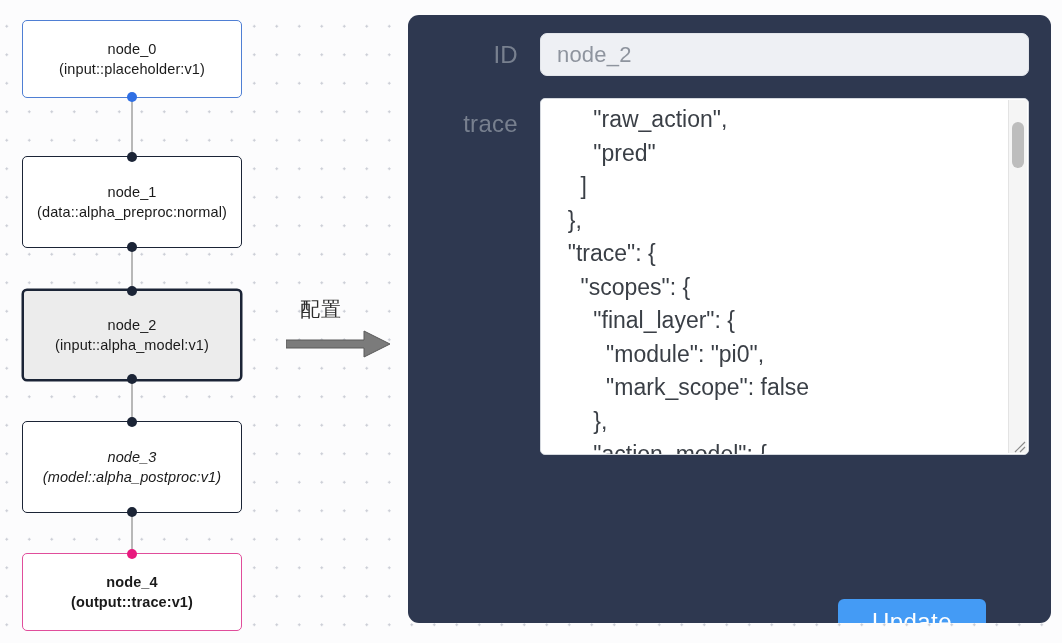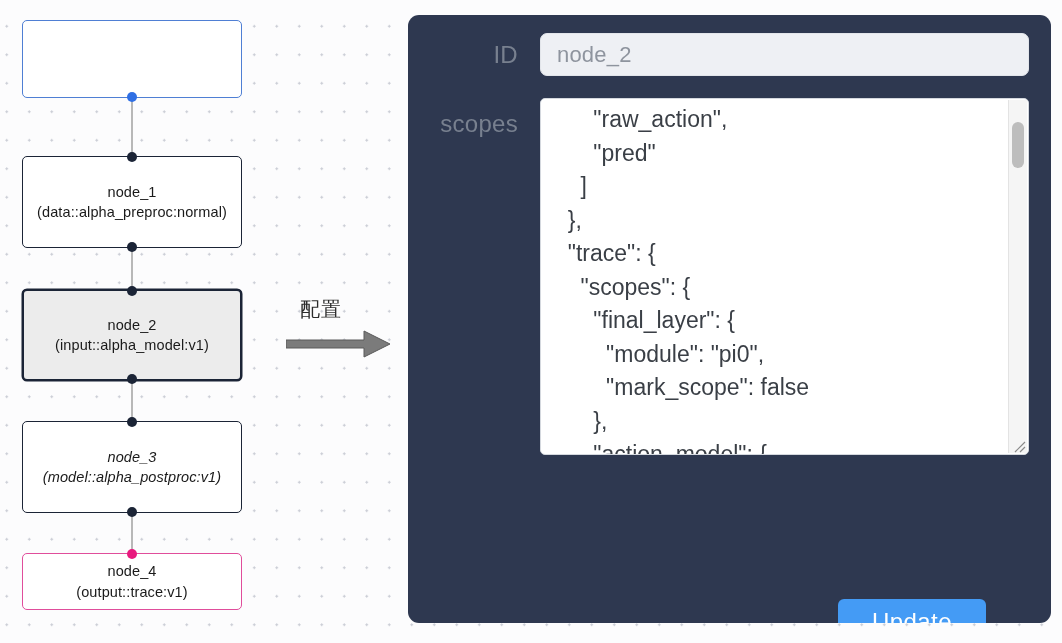--- a/index.html
+++ b/index.html
@@ -216,20 +216,21 @@
 <body>
 
 <div id="canvas">
 
   <div class="edge" style="top:98px;height:58px;"></div>
   <div class="edge" style="top:248px;height:41px;"></div>
   <div class="edge" style="top:381px;height:40px;"></div>
   <div class="edge" style="top:513px;height:40px;"></div>
 
   <div class="node is-input" style="left:22px;top:20px;height:78px;">
+    <div class="label"><span>node_0</span><br><span>(input::placeholder:v1)</span></div>
     <div class="handle bottom blue"></div>
   </div>
 
   <div class="node" style="left:22px;top:156px;height:92px;">
     <div class="label"><span>node_1</span><br><span>(data::alpha_preproc:normal)</span></div>
     <div class="handle top"></div>
     <div class="handle bottom"></div>
   </div>
 
   <div class="node is-selected" style="left:22px;top:289px;height:92px;">
@@ -237,21 +238,21 @@
     <div class="handle top"></div>
     <div class="handle bottom"></div>
   </div>
 
   <div class="node" style="left:22px;top:421px;height:92px;font-style:italic;">
     <div class="label"><span>node_3</span><br><span>(model::alpha_postproc:v1)</span></div>
     <div class="handle top"></div>
     <div class="handle bottom"></div>
   </div>
 
-  <div class="node is-output" style="left:22px;top:553px;height:57px;">
+  <div class="node is-output" style="left:22px;top:553px;height:78px;font-weight:bold;">
     <div class="label"><span>node_4</span><br><span>(output::trace:v1)</span></div>
     <div class="handle top pink"></div>
   </div>
 
   <div id="flow-arrow-group">
     <div id="flow-caption">配置</div>
     <svg id="flow-arrow" width="108" height="30" viewBox="0 0 108 30">
       <path d="M0 11 L78 11 L78 2 L104 15 L78 28 L78 19 L0 19 Z" fill="#7b7b7b" stroke="#5a5a5a" stroke-width="1"></path>
     </svg>
   </div>
@@ -259,21 +260,21 @@
 
 <div id="inspector">
 
   <div class="field-row">
     <div class="field-label">ID</div>
     <div class="field-input" placeholder="node_2">node_2</div>
   </div>
 
 
   <div class="field-row config">
-    <div class="field-label">scopes</div>
+    <div class="field-label">trace</div>
     <div id="config-textarea">
       <pre id="config-text">      "raw_action",
       "pred"
     ]
   },
   "trace": {
     "scopes": {
       "final_layer": {
         "module": "pi0",
         "mark_scope": false

